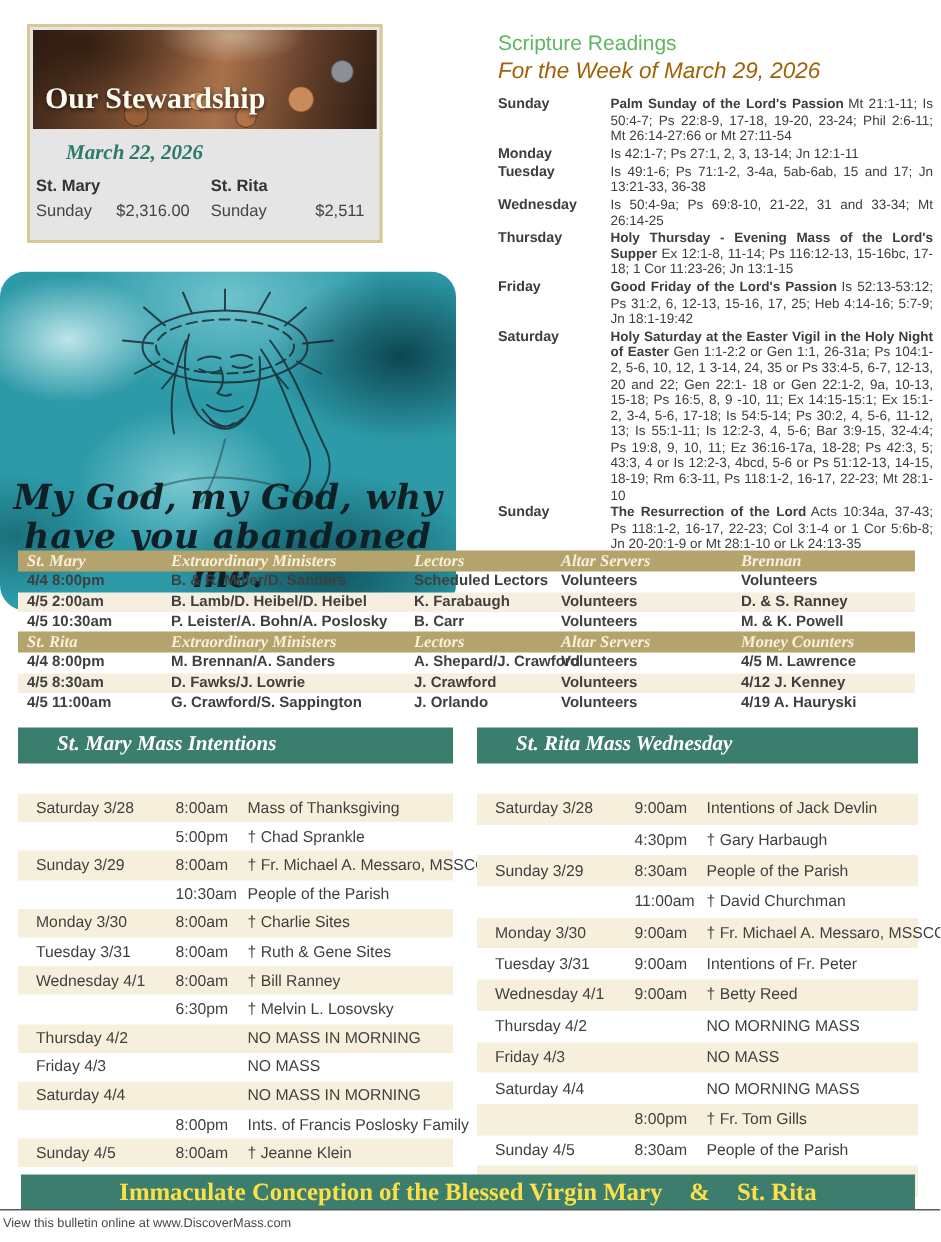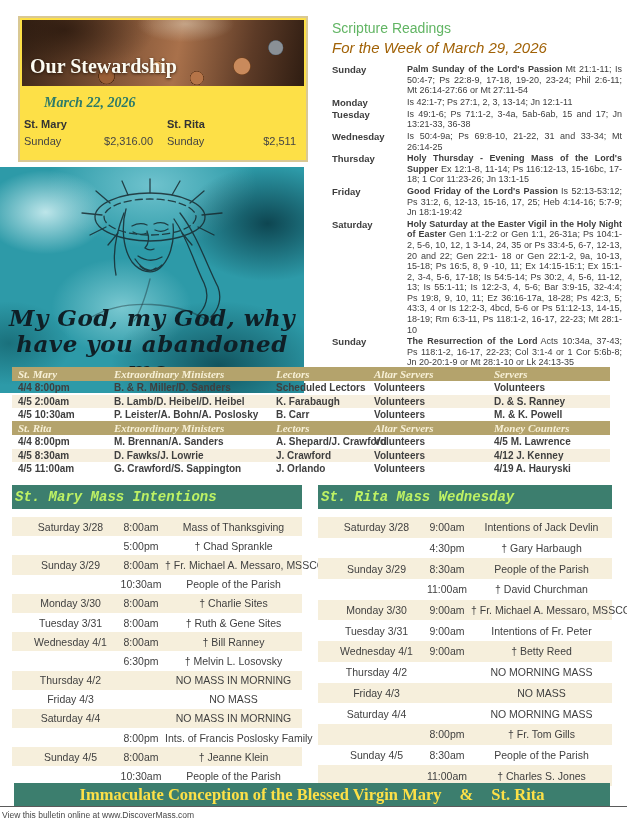--- a/index.html
+++ b/index.html
@@ -5,22 +5,22 @@
   * { margin:0; padding:0; box-sizing:border-box; }
   html,body { background:#ffffff; }
   .page {
     position:relative; width:627px; height:828px; margin:0 auto;
     background:#ffffff; overflow:hidden;
     font-family:"Liberation Sans", sans-serif; color:#3f3f3f;
   }
 
   
   .stew-card {
-    position:absolute; left:18px; top:16px; width:290px; height:146px;
-    border:2px solid #d9c894; background:#fde047;
+    position:absolute; left:18px; top:16px; width:237px; height:146px;
+    border:2px solid #d9c894; background:#e5e5e5;
   }
   .stew-photo {
     position:relative; margin:2px; height:66px; overflow:hidden;
     background-color:#6b4a33;
     background-image:
       radial-gradient(circle 14px at 78% 70%, #c98a5c 55%, #6e411f 62%, rgba(0,0,0,0) 64%),
       radial-gradient(circle 11px at 62% 88%, #b57448 55%, #5c3419 63%, rgba(0,0,0,0) 65%),
       radial-gradient(circle 12px at 90% 42%, #8a9096 55%, #4a4f55 63%, rgba(0,0,0,0) 65%),
       radial-gradient(circle 10px at 48% 72%, #d39a66 55%, #70421f 64%, rgba(0,0,0,0) 66%),
       radial-gradient(circle 13px at 30% 85%, #9a5f36 55%, #4e2c12 63%, rgba(0,0,0,0) 65%),
@@ -45,29 +45,30 @@
   .scripture { position:absolute; left:332px; top:20px; width:290px; height:346px; overflow:hidden; }
   .scr-title { color:#62b564; font-size:14px; margin-bottom:3px; }
   .scr-subtitle { color:#a16207; font-style:italic; font-size:15px; margin-bottom:8px; }
   .scr-entry { display:grid; grid-template-columns:75px 1fr; margin-bottom:1px; }
   .scr-day { font-weight:bold; font-size:9.5px; color:#3d3d3d; }
   .scr-text { font-size:9px; line-height:10.6px; color:#3d3d3d; text-align:justify; }
   .scr-bold { font-weight:bold; margin-right:3px; }
 
   
   .hero {
-    position:absolute; left:0; top:167px; width:304px; height:226px; overflow:hidden;
+    position:absolute; left:0; top:181px; width:304px; height:226px; overflow:hidden;
     background-color:#2d9aa8;
     background-image:
       radial-gradient(90px 60px at 15% 20%, rgba(225,248,250,0.8), rgba(225,248,250,0) 70%),
       radial-gradient(120px 80px at 88% 25%, rgba(8,55,66,0.85), rgba(8,55,66,0) 72%),
       radial-gradient(150px 90px at 72% 88%, rgba(10,66,76,0.8), rgba(10,66,76,0) 72%),
       radial-gradient(100px 70px at 40% 62%, rgba(185,238,242,0.55), rgba(185,238,242,0) 70%),
       radial-gradient(90px 60px at 3% 78%, rgba(16,90,100,0.65), rgba(16,90,100,0) 70%),
       radial-gradient(150px 90px at 50% 8%, rgba(165,228,236,0.55), rgba(165,228,236,0) 70%);
+    border-radius: 17px;
   }
   .hero svg { position:absolute; left:0; top:0; }
   .hero-caption {
     position:absolute; left:0; bottom:10px; width:100%; text-align:center;
     font-family:"DejaVu Serif", serif; font-style:italic; font-weight:bold;
     font-size:23px; line-height:1.13; color:#0f1f26; letter-spacing:0.5px;
   }
 
   
   .roster { position:absolute; left:12px; width:598px; }
@@ -82,24 +83,24 @@
     display:grid; grid-template-columns:96px 162px 98px 120px 1fr; align-items:center;
     height:13.5px; padding-left:6px; font-size:10px; white-space:nowrap; color:#3f3f3f;font-weight:bold;
   }
   .roster-body div.roster-row:nth-of-type(even) { background:#f6efdf; }
 
   
   .mi { position:absolute; top:485px; }
   .mi-left { left:12px; width:290px; }
   .mi-right { left:318px; width:294px; }
   .mi-header {
-    height:24px; line-height:24px; padding-left:3px; background:#3c7e6e; color:#bef264;
-    font-family:Liberation Mono, monospace; font-style:italic; font-weight:bold; font-size:14px;
-  }
-  .mi-body { margin-top:8px;text-align:center; }
+    height:24px; line-height:24px; padding-left:26px; background:#3c7e6e; color:#ffffff;
+    font-family:Liberation Serif, serif; font-style:italic; font-weight:bold; font-size:14px;
+  }
+  .mi-body { margin-top:20px; }
   .mi-row {
     display:grid; grid-template-columns:93px 48px 1fr; align-items:center;
     padding-left:12px; font-size:10.5px; color:#3f3f3f; white-space:nowrap;
   }
   .mi-left .mi-row { height:19.2px; }
   .mi-right .mi-row { height:20.7px; }
   .mi-body div.mi-row:nth-of-type(odd) { background:#f6efdc; }
 
   
   .footer-bar {
@@ -237,21 +238,21 @@
       <div>have you abandoned me.</div>
     </div>
   </section>
 
   <section class="roster roster-1">
     <div class="roster-header">
       <span>St. Mary</span>
       <span>Extraordinary Ministers</span>
       <span>Lectors</span>
       <span>Altar Servers</span>
-      <span>Servers</span>
+      <span>Brennan</span>
     </div>
     <div class="roster-body">
 
         <div class="roster-row">
           <span>4/4 8:00pm</span>
           <span>B. &amp; R. Miller/D. Sanders</span>
           <span>Scheduled Lectors</span>
           <span>Volunteers</span>
           <span>Volunteers</span>
         </div>

